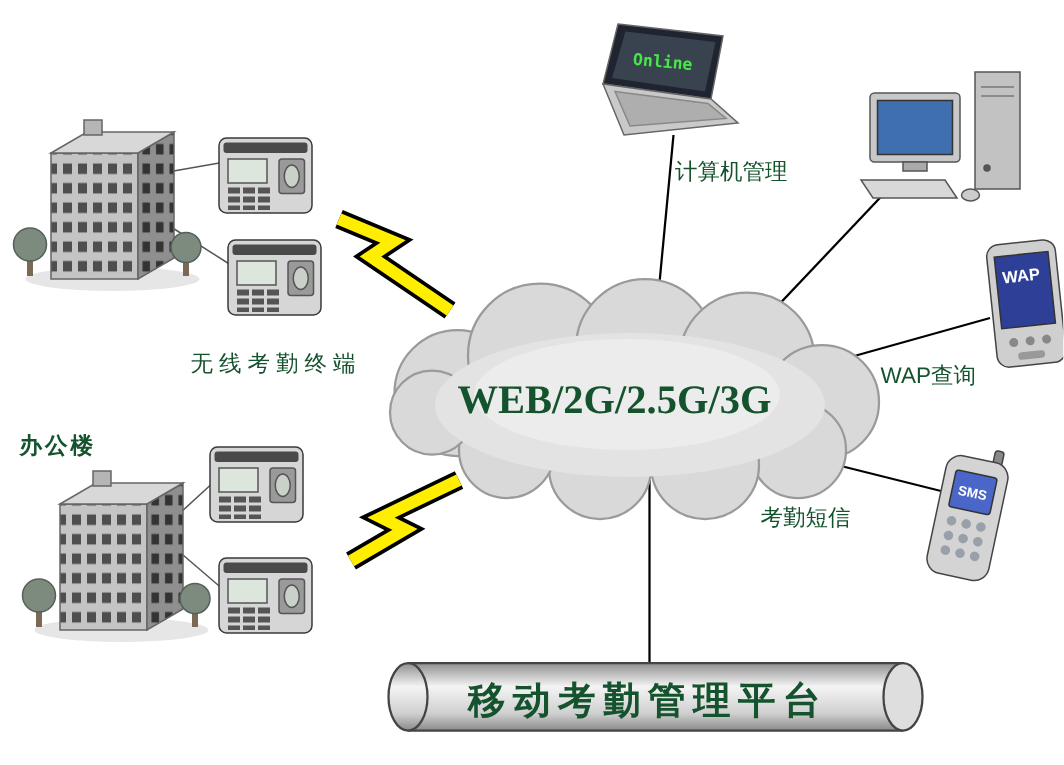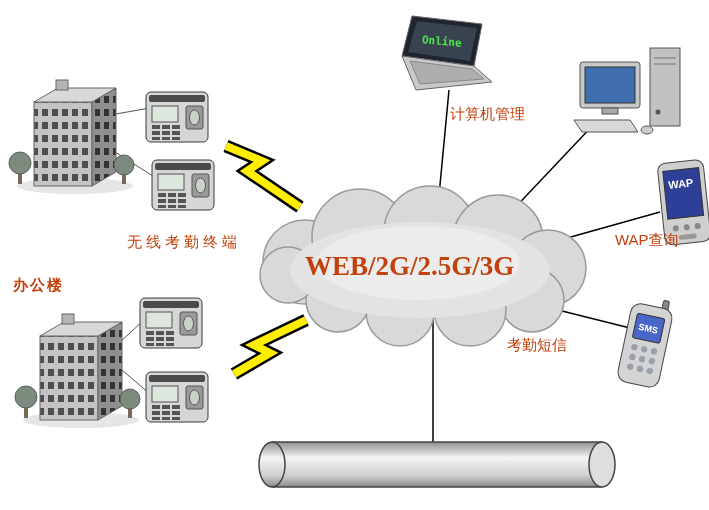--- a/index.html
+++ b/index.html
@@ -1,26 +1,26 @@
 <!DOCTYPE html>
 <html><head>
 <meta charset="utf-8">
 <style>
   html,body{margin:0;padding:0;background:#fff;}
   .stage{
     position:relative;width:709px;height:510px;background:#ffffff;
     font-family:"Liberation Sans","DejaVu Sans",sans-serif;overflow:hidden;
   }
   .stage svg{position:absolute;left:0;top:0;}
-  .label{position:absolute;color:#c2410c;white-space:nowrap;font-size:15px;}
+  .label{position:absolute;color:#14532d;white-space:nowrap;font-size:15px;}
   .label-cm{left:450px;top:105px;}
-  .label-wap{left:587px;top:231px;margin-left:28px;}
+  .label-wap{left:587px;top:241px;}
   .label-sms{left:507px;top:336px;text-align:right;}
   .label-wt{left:127px;top:233px;letter-spacing:4px;}
-  .label-ob{left:13px;top:276px;font-weight:bold;letter-spacing:2px;font-family:Liberation Mono, monospace;}
+  .label-ob{left:13px;top:288px;font-weight:bold;letter-spacing:2px;font-family:Liberation Mono, monospace;}
   .cloud-label{
     left:305px;top:251px;width:300px;text-align:left;
     font-family:"Liberation Serif","DejaVu Serif",serif;
     font-weight:bold;font-size:27px;letter-spacing:0px;
   }
   .platform-label{
     left:262px;top:450px;width:340px;text-align:center;
     font-weight:bold;font-size:25px;letter-spacing:5px;
   }
 </style>
@@ -171,13 +171,14 @@
     <ellipse cx="602" cy="464.5" rx="13" ry="22.5" fill="#dedede" stroke="#444" stroke-width="1.5"></ellipse>
   </g>
 </svg>
 
 <div class="label cloud-label">WEB/2G/2.5G/3G</div>
 <div class="label label-cm">计算机管理</div>
 <div class="label label-wap">WAP查询</div>
 <div class="label label-sms">考勤短信</div>
 <div class="label label-wt">无线考勤终端</div>
 <div class="label label-ob">办公楼</div>
+<div class="label platform-label">移动考勤管理平台</div>
 </div>
 
 </body></html>

